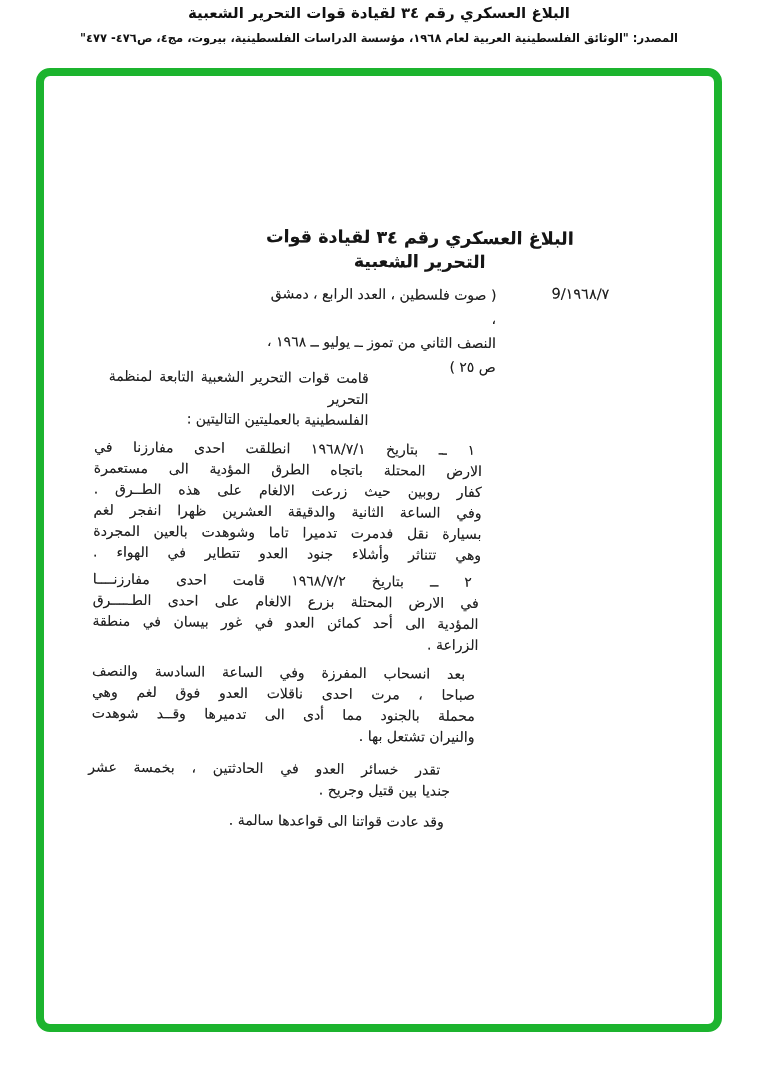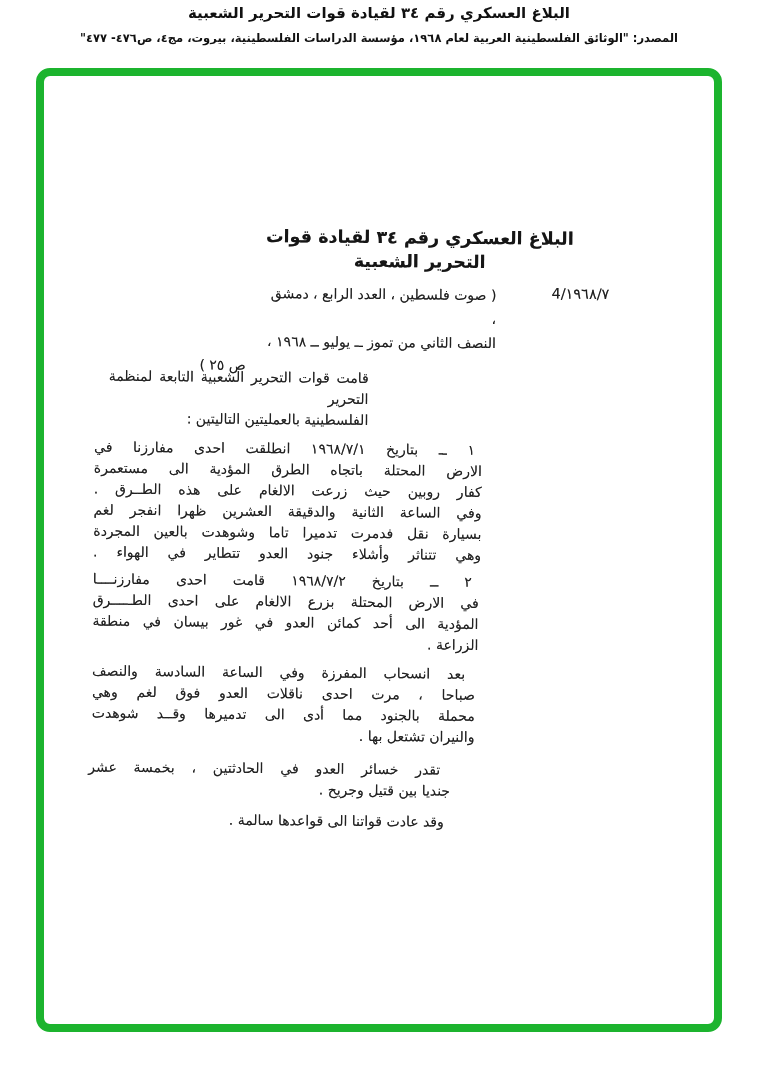--- a/index.html
+++ b/index.html
@@ -19,21 +19,21 @@
     transform:rotate(0.5deg);transform-origin:top right;
     text-shadow:0 0 0.4px rgba(0,0,0,0.45);
   }
   .doc-title{
     margin-right:110px;width:368px;text-align:center;
     font-size:17.5px;font-weight:bold;color:#161616;line-height:24px;
   }
   .doc-meta{position:relative;margin-top:9px;height:76px;font-size:14px;}
   .doc-date{position:absolute;top:2px;right:104px;font-size:14.5px;}
   .citation{margin-right:217px;width:230px;line-height:24px;text-align:right;}
-  .cit-line-page{margin-right:250px;white-space:nowrap;}
+  .cit-line-page{white-space:nowrap;}
   .para{font-size:14px;line-height:21px;text-align:justify;color:#222;}
   .tline{text-align:justify;text-align-last:justify;}
   .tline-end{text-align-last:right;}
   .p0{margin-top:10px;margin-right:344px;width:260px;}
   .p1{margin-top:8px; margin-right:230px;width:388px;}
   .p2{margin-top:6px; margin-right:232px;width:386px;}
   .p3{margin-top:8px; margin-right:235px;width:383px;}
   .p4{margin-top:12px;margin-right:259px;width:362px;}
   .p5{margin-top:10px;margin-right:265px;width:275px;}
   .p1 .tline:first-child,.p2 .tline:first-child{padding-right:7px;}
@@ -48,21 +48,21 @@
     <div class="ph-title">البلاغ العسكري رقم ٣٤ لقيادة قوات التحرير الشعبية</div>
     <div class="ph-source">المصدر: "الوثائق الفلسطينية العربية لعام ١٩٦٨، مؤسسة الدراسات الفلسطينية، بيروت، مج٤، ص٤٧٦- ٤٧٧"</div>
   </div>
 
   <div class="doc-frame" style="border-color: rgb(28, 180, 46);">
     <div class="doc-content">
 
       <div class="doc-title">البلاغ العسكري رقم ٣٤ لقيادة قوات التحرير الشعبية</div>
 
       <div class="doc-meta">
-        <div class="doc-date">١٩٦٨/٧/4</div>
+        <div class="doc-date">١٩٦٨/٧/9</div>
         <div class="citation">
           <div class="cit-line">( صوت فلسطين ، العدد الرابع ، دمشق ،</div>
           <div class="cit-line">النصف الثاني من تموز ــ يوليو ــ ١٩٦٨ ،</div>
           <div class="cit-line cit-line-page">ص ٢٥ )</div>
         </div>
       </div>
 
       <div id="paragraphs">
           <div class="para p0">
             <div class="tline">قامت قوات التحرير الشعبية التابعة لمنظمة التحرير</div>

